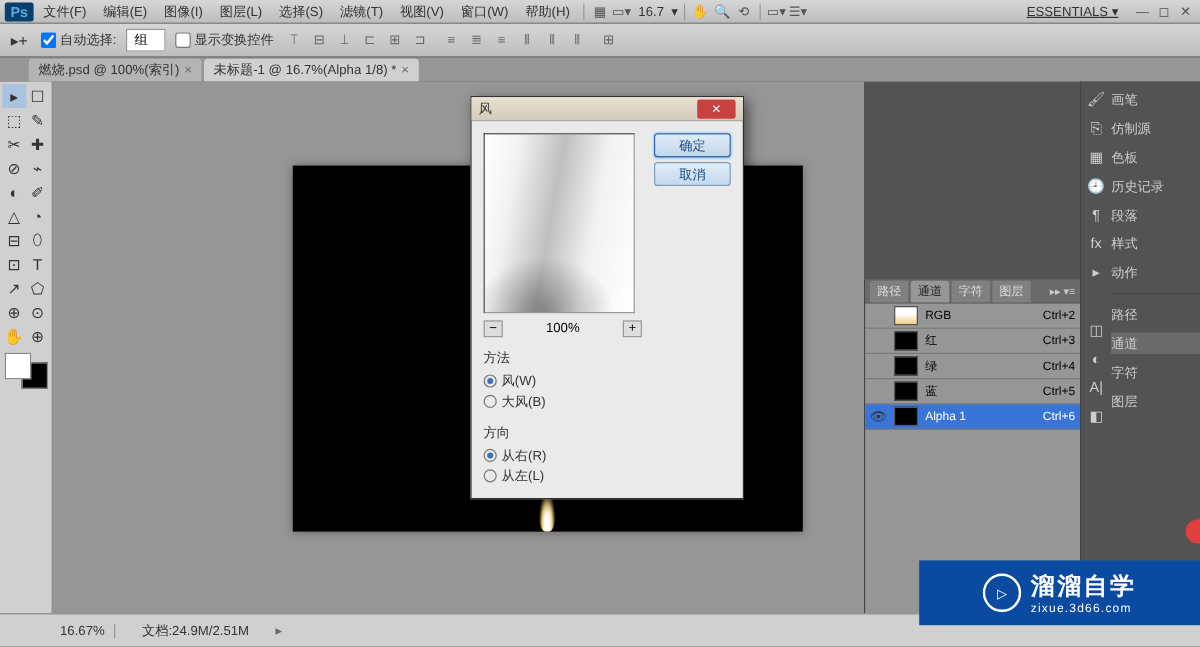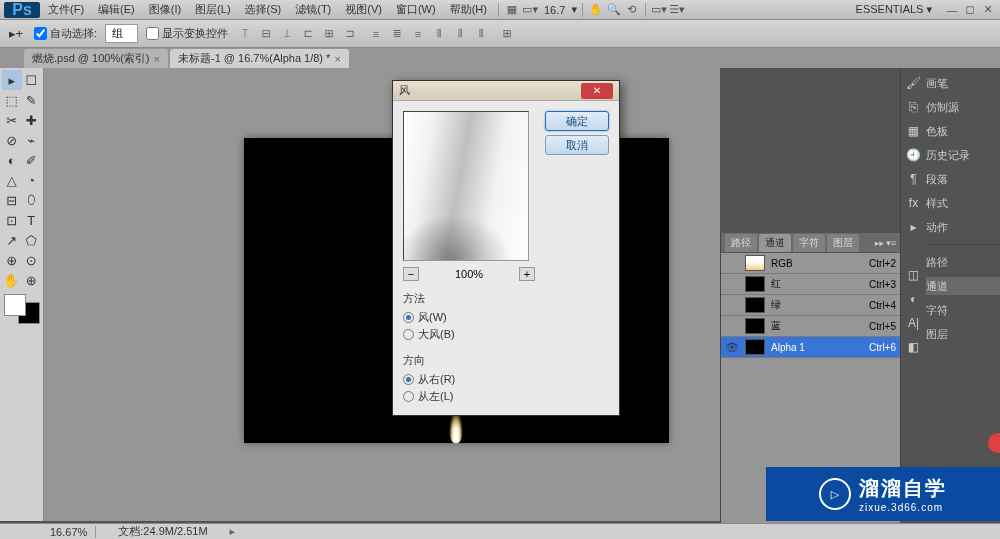--- a/index.html
+++ b/index.html
@@ -1,26 +1,26 @@
 <!DOCTYPE html>
 <html><head>
 <meta charset="utf-8">
 <style>
 * { margin: 0; padding: 0; box-sizing: border-box; font-family: "Microsoft YaHei", sans-serif; font-size: 11px; }
 body { width: 1000px; height: 539px; background: #535353; overflow: hidden; position: relative; }
 
 
 .menubar { height: 20px; background: linear-gradient(#d6d6d6,#bdbdbd); display: flex; align-items: center; padding: 0 4px; gap: 2px; border-bottom: 1px solid #888; }
-.ps-logo { width: 36px; height: 16px; background: #0a3f6b; color: #5ba7e0; font-weight: bold; font-size: 16px; display: flex; align-items: center; justify-content: center; border-radius: 2px; }
+.ps-logo { width: 24px; height: 16px; background: #0a3f6b; color: #5ba7e0; font-weight: bold; font-size: 12px; display: flex; align-items: center; justify-content: center; border-radius: 2px; }
 .menu-item { padding: 2px 6px; color: #333; cursor: default; }
 .menu-divider { width: 1px; height: 14px; background: #999; margin: 0 3px; }
 .menu-icon { width: 16px; height: 16px; display: flex; align-items: center; justify-content: center; color: #555; }
 .menu-zoom { color: #333; padding: 0 4px; }
 .menu-right { margin-left: auto; display: flex; align-items: center; gap: 4px; }
-.essentials { color: #333; padding: 2px 8px; }
+.essentials { color: #333; padding: 2px 8px; text-decoration: underline; }
 .win-btns { display: flex; gap: 2px; }
 .win-btn { width: 16px; height: 14px; display: flex; align-items: center; justify-content: center; color: #555; }
 
 
 .options { height: 28px; background: linear-gradient(#d6d6d6,#bdbdbd); display: flex; align-items: center; padding: 0 6px; gap: 8px; border-bottom: 1px solid #888; }
 .opt-sel { border: 1px solid #999; background: #fff; padding: 1px 14px 1px 6px; font-size: 11px; }
 .opt-check { display: flex; align-items: center; gap: 3px; color: #333; }
 .opt-icons { display: flex; gap: 3px; }
 .opt-icon { width: 18px; height: 18px; border: 1px solid transparent; display:flex;align-items:center;justify-content:center;color:#666; }
 
@@ -86,21 +86,21 @@
 .dlg-right { width: 64px; display:flex; flex-direction:column; gap:4px; }
 .dlg-btn { height: 20px; border: 1px solid #7a9cc0; background: linear-gradient(#e0ecf8,#c4d8ec); border-radius: 3px; display:flex;align-items:center;justify-content:center;color:#1a4a7a; }
 .dlg-btn.def { border: 1px solid #2a6ab0; box-shadow: 0 0 2px #5a9ae0; }
 .dlg-section { margin-top: 10px; }
 .dlg-section-title { color:#333; margin-bottom:3px; }
 .radio-row { display:flex; align-items:center; gap:4px; color:#333; padding:1px 0; }
 .radio { width:11px;height:11px;border:1px solid #777;border-radius:50%;display:flex;align-items:center;justify-content:center; }
 .radio.on::after { content:'';width:5px;height:5px;background:#3a70c0;border-radius:50%; }
 
 
-.statusbar { height: 16px; background: #d0d0d0; border-top:1px solid #888; display:flex; align-items:center; padding: 0 50px; gap: 22px; color:#333; font-size:10px; position: absolute; bottom: 0; left: 0; right: 0; }
+.statusbar { height: 28px; background: #d0d0d0; border-top:1px solid #888; display:flex; align-items:center; padding: 0 50px; gap: 22px; color:#333; font-size:10px; position: absolute; bottom: 0; left: 0; right: 0; }
 .statusbar .sb-zoom { border-right: 1px solid #999; padding-right: 8px; }
 
 
 .watermark { position:absolute; right:0; bottom:18px; width:234px; height:54px; background:#0a4aa0; color:#fff; display:flex; align-items:center; justify-content:center; gap:8px; }
 .wm-logo { width:32px;height:32px;border:2px solid #fff;border-radius:50%;display:flex;align-items:center;justify-content:center; }
 .wm-text { font-size:20px; font-weight:bold; letter-spacing:2px; }
 .wm-sub { font-size:10px; letter-spacing:1px; }
 
 
 .red-dot{position:absolute;right:0;top:433px;width:12px;height:20px;background:#e04040;border-radius:10px 0 0 10px;}

